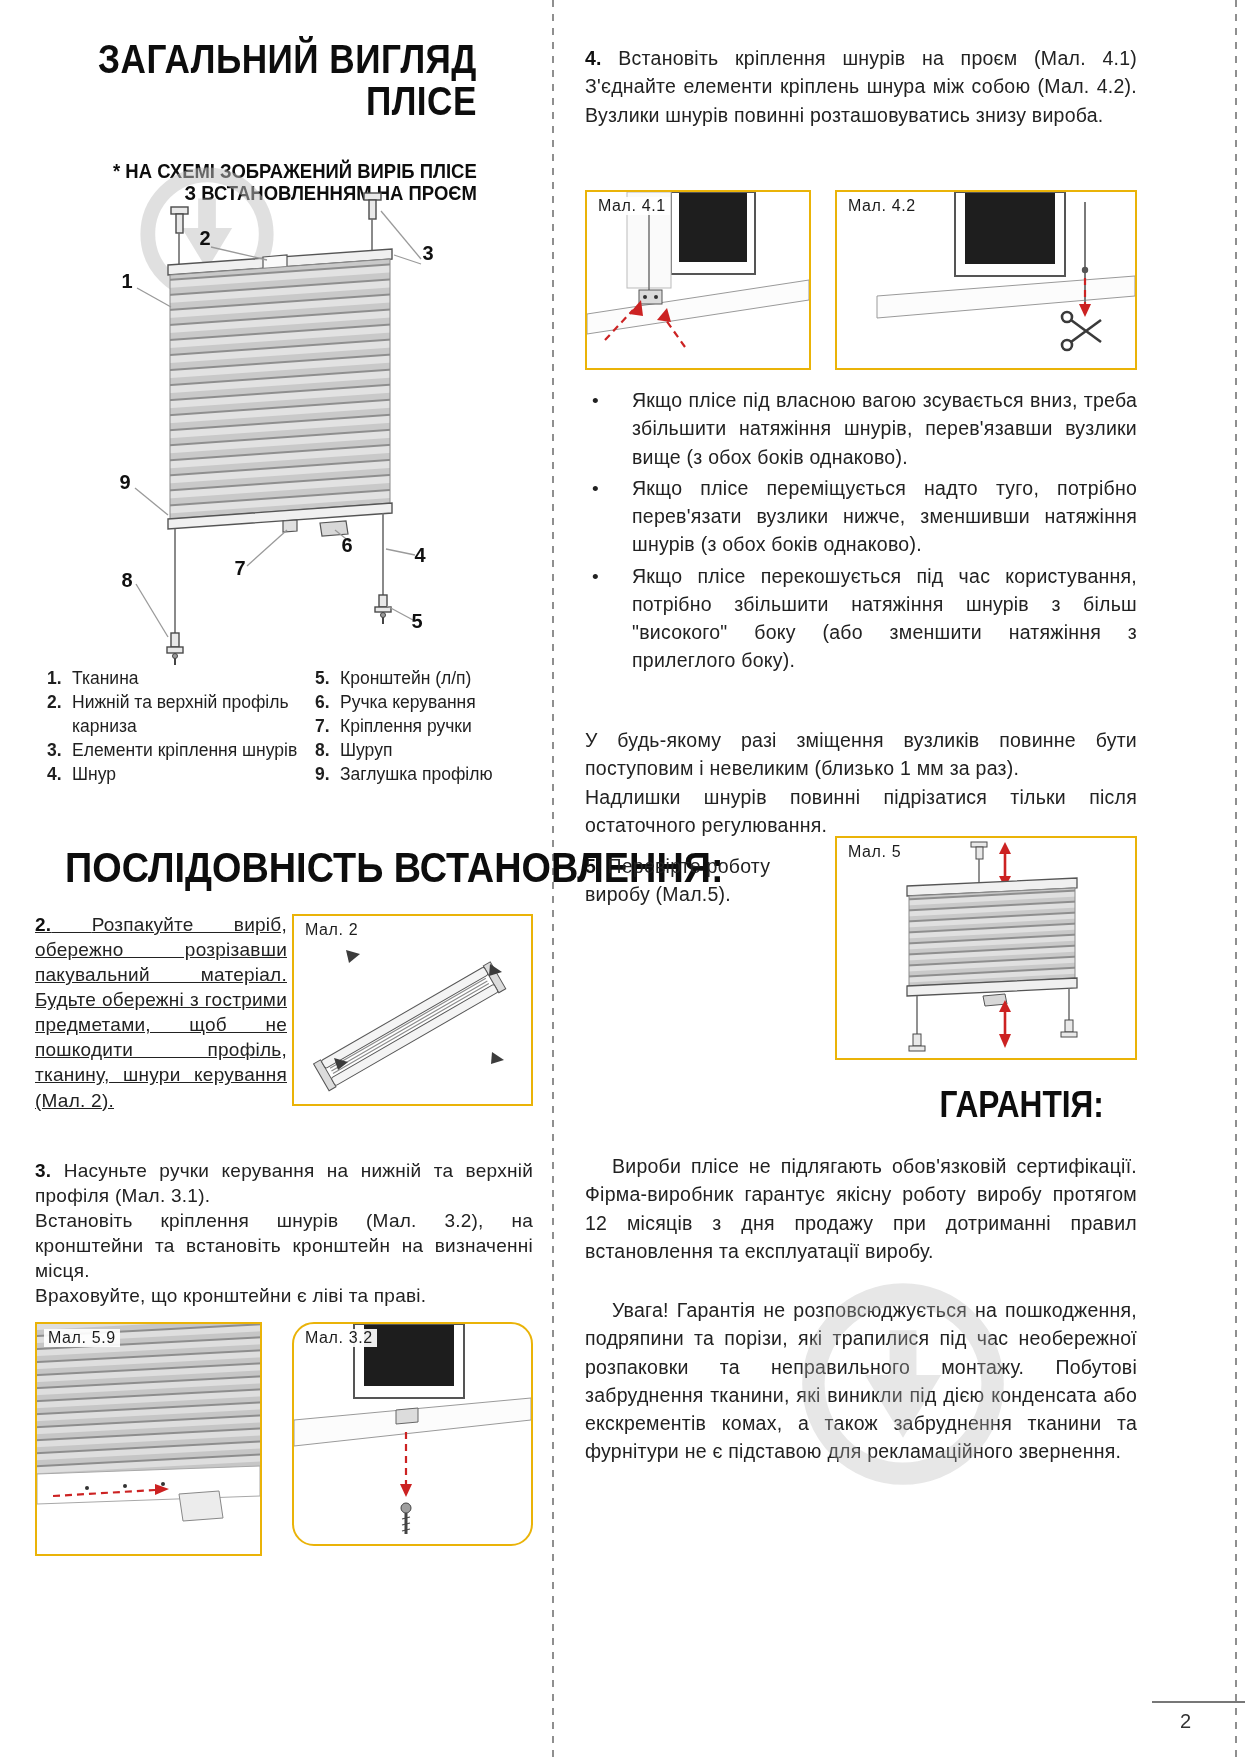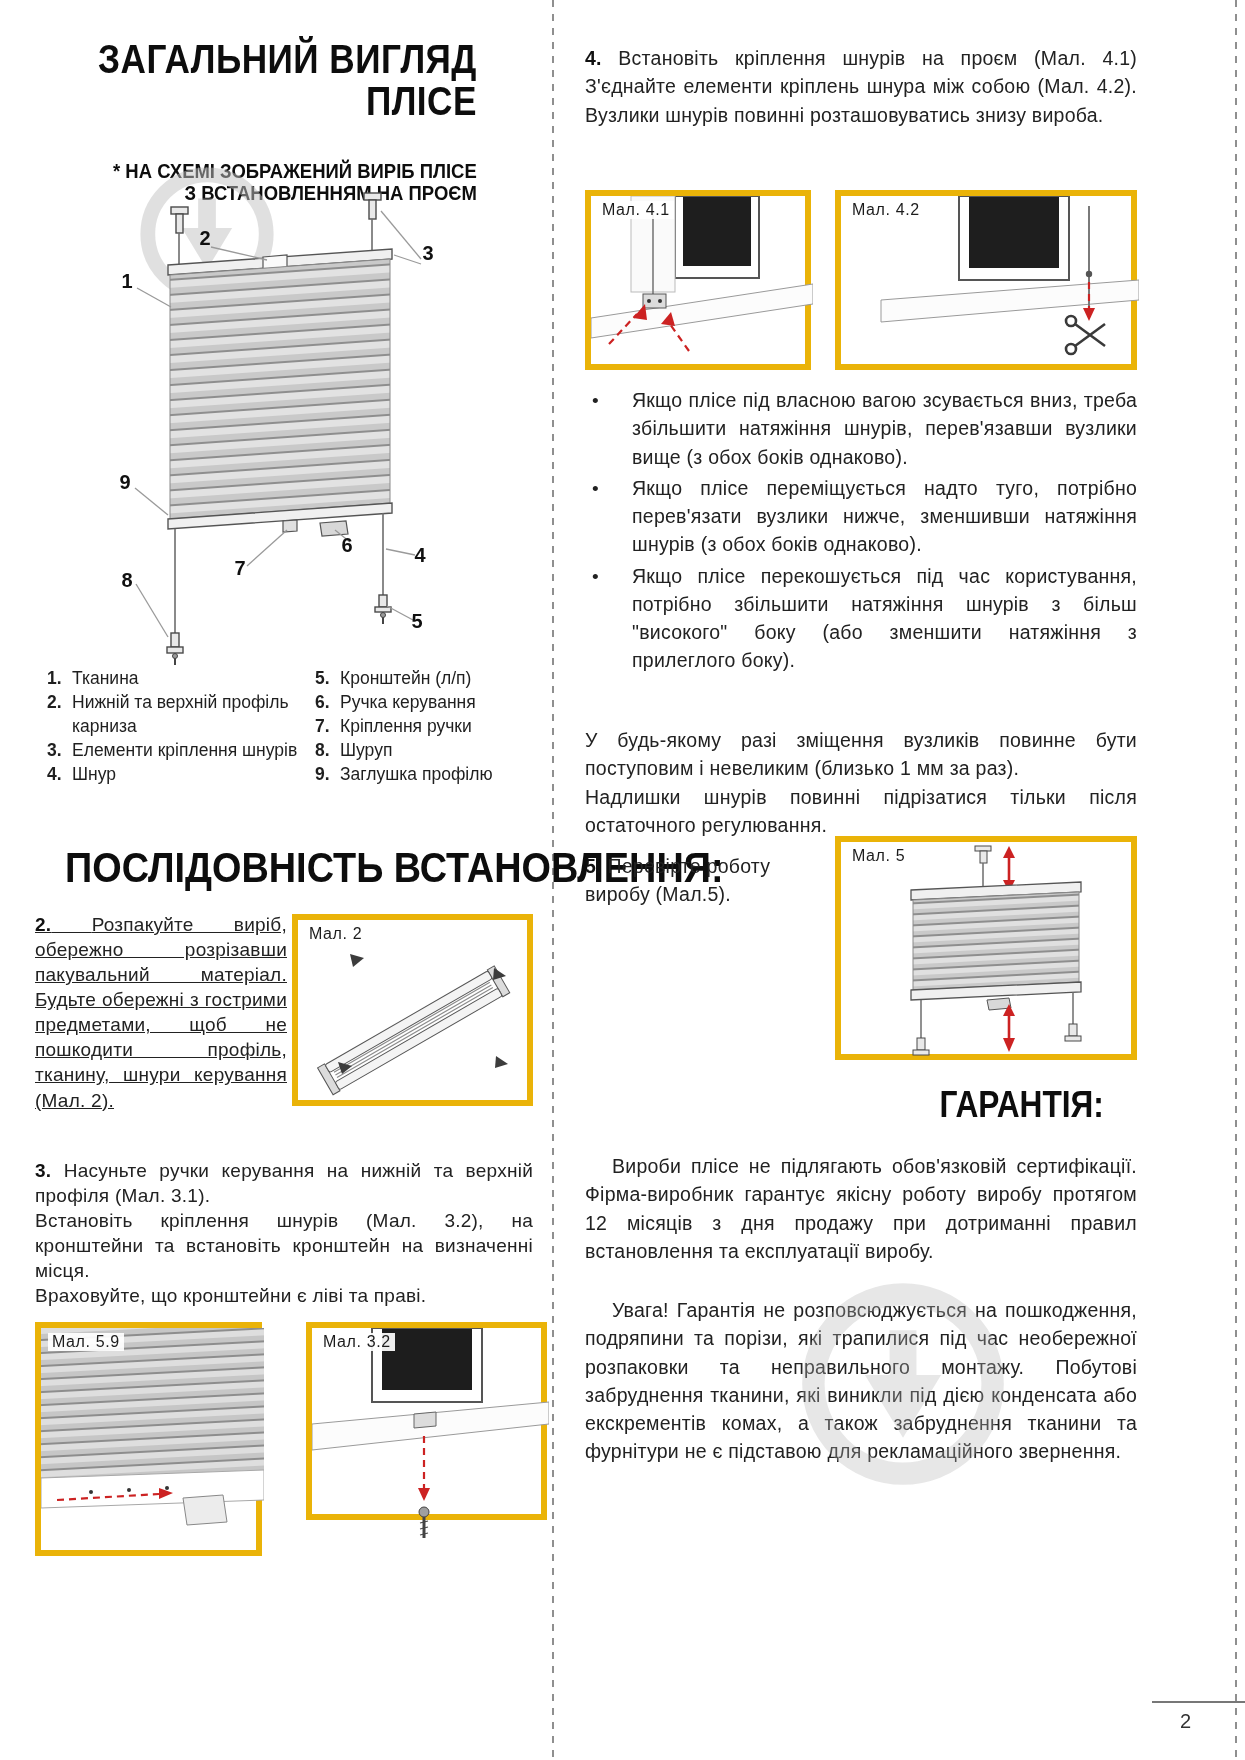--- a/index.html
+++ b/index.html
@@ -38,21 +38,21 @@
   .legend-col2 { flex:1; }
   .legend-item { display:flex; }
   .ln { font-weight:bold; flex:0 0 25px; }
   .lt { flex:1; }
 
   
   .bullet { position:relative; padding-left:47px; margin-bottom:3px; }
   .bdot { position:absolute; left:7px; top:1px; font-size:19px; }
 
   
-  .figure { position:absolute; border:6px solid #eab308; background:#fff; }
+  .figure { position:absolute; border:2px solid #eab308; background:#fff; }
   .fig-label { position:absolute; top:5px; left:7px; font-size:16px; letter-spacing:0.6px;
     color:#1c1c1c; background:rgba(255,255,255,0.92); padding:0 4px; z-index:2; }
   .figure svg { position:absolute; left:0; top:0; }
 
   
   .callout { font-family:"Liberation Sans",sans-serif; font-size:20px; font-weight:bold;
     fill:#101010; text-anchor:middle; dominant-baseline:middle; }
   .leader { stroke:#9a9a9a; stroke-width:1.3; }
 
   .watermark { position:absolute; pointer-events:none; }
@@ -256,21 +256,21 @@
           <circle cx="50" cy="164" r="2"></circle>
           <circle cx="88" cy="162" r="2"></circle>
           <circle cx="126" cy="160" r="2"></circle>
         </g>
         <polygon points="142,170 182,167 186,194 146,197" fill="#ececec" stroke="#888"></polygon>
         <line x1="16" y1="172" x2="118" y2="166" stroke="#cc2222" stroke-width="2.2" stroke-dasharray="7 5"></line>
         <polygon points="118,160 132,165 118,171" fill="#cc2222"></polygon>
       </svg>
     </div>
 
-    <div class="figure" style="left:271px; top:1322px; width:241px; height:198px;">
+    <div class="figure" style="left:257px; top:1322px; width:241px; height:224px;border-radius:22px;">
       <span class="fig-label">Мал. 3.2</span>
       <svg width="237" height="230" viewBox="0 0 237 230">
         <polygon points="70,0 160,0 160,62 70,62" fill="#1d1d1d"></polygon>
         <rect x="60" y="0" width="110" height="74" fill="none" stroke="#555" stroke-width="2"></rect>
         <polygon points="0,96 237,74 237,96 0,122" fill="#fcfcfc" stroke="#9a9a9a"></polygon>
         <polygon points="102,86 124,84 124,98 102,100" fill="#dcdcdc" stroke="#666"></polygon>
         <line x1="112" y1="108" x2="112" y2="160" stroke="#cc2222" stroke-width="2.2" stroke-dasharray="7 5"></line>
         <polygon points="106,160 118,160 112,173" fill="#cc2222"></polygon>
         <g>
           <circle cx="112" cy="184" r="5" fill="#9f9f9f" stroke="#444"></circle>

